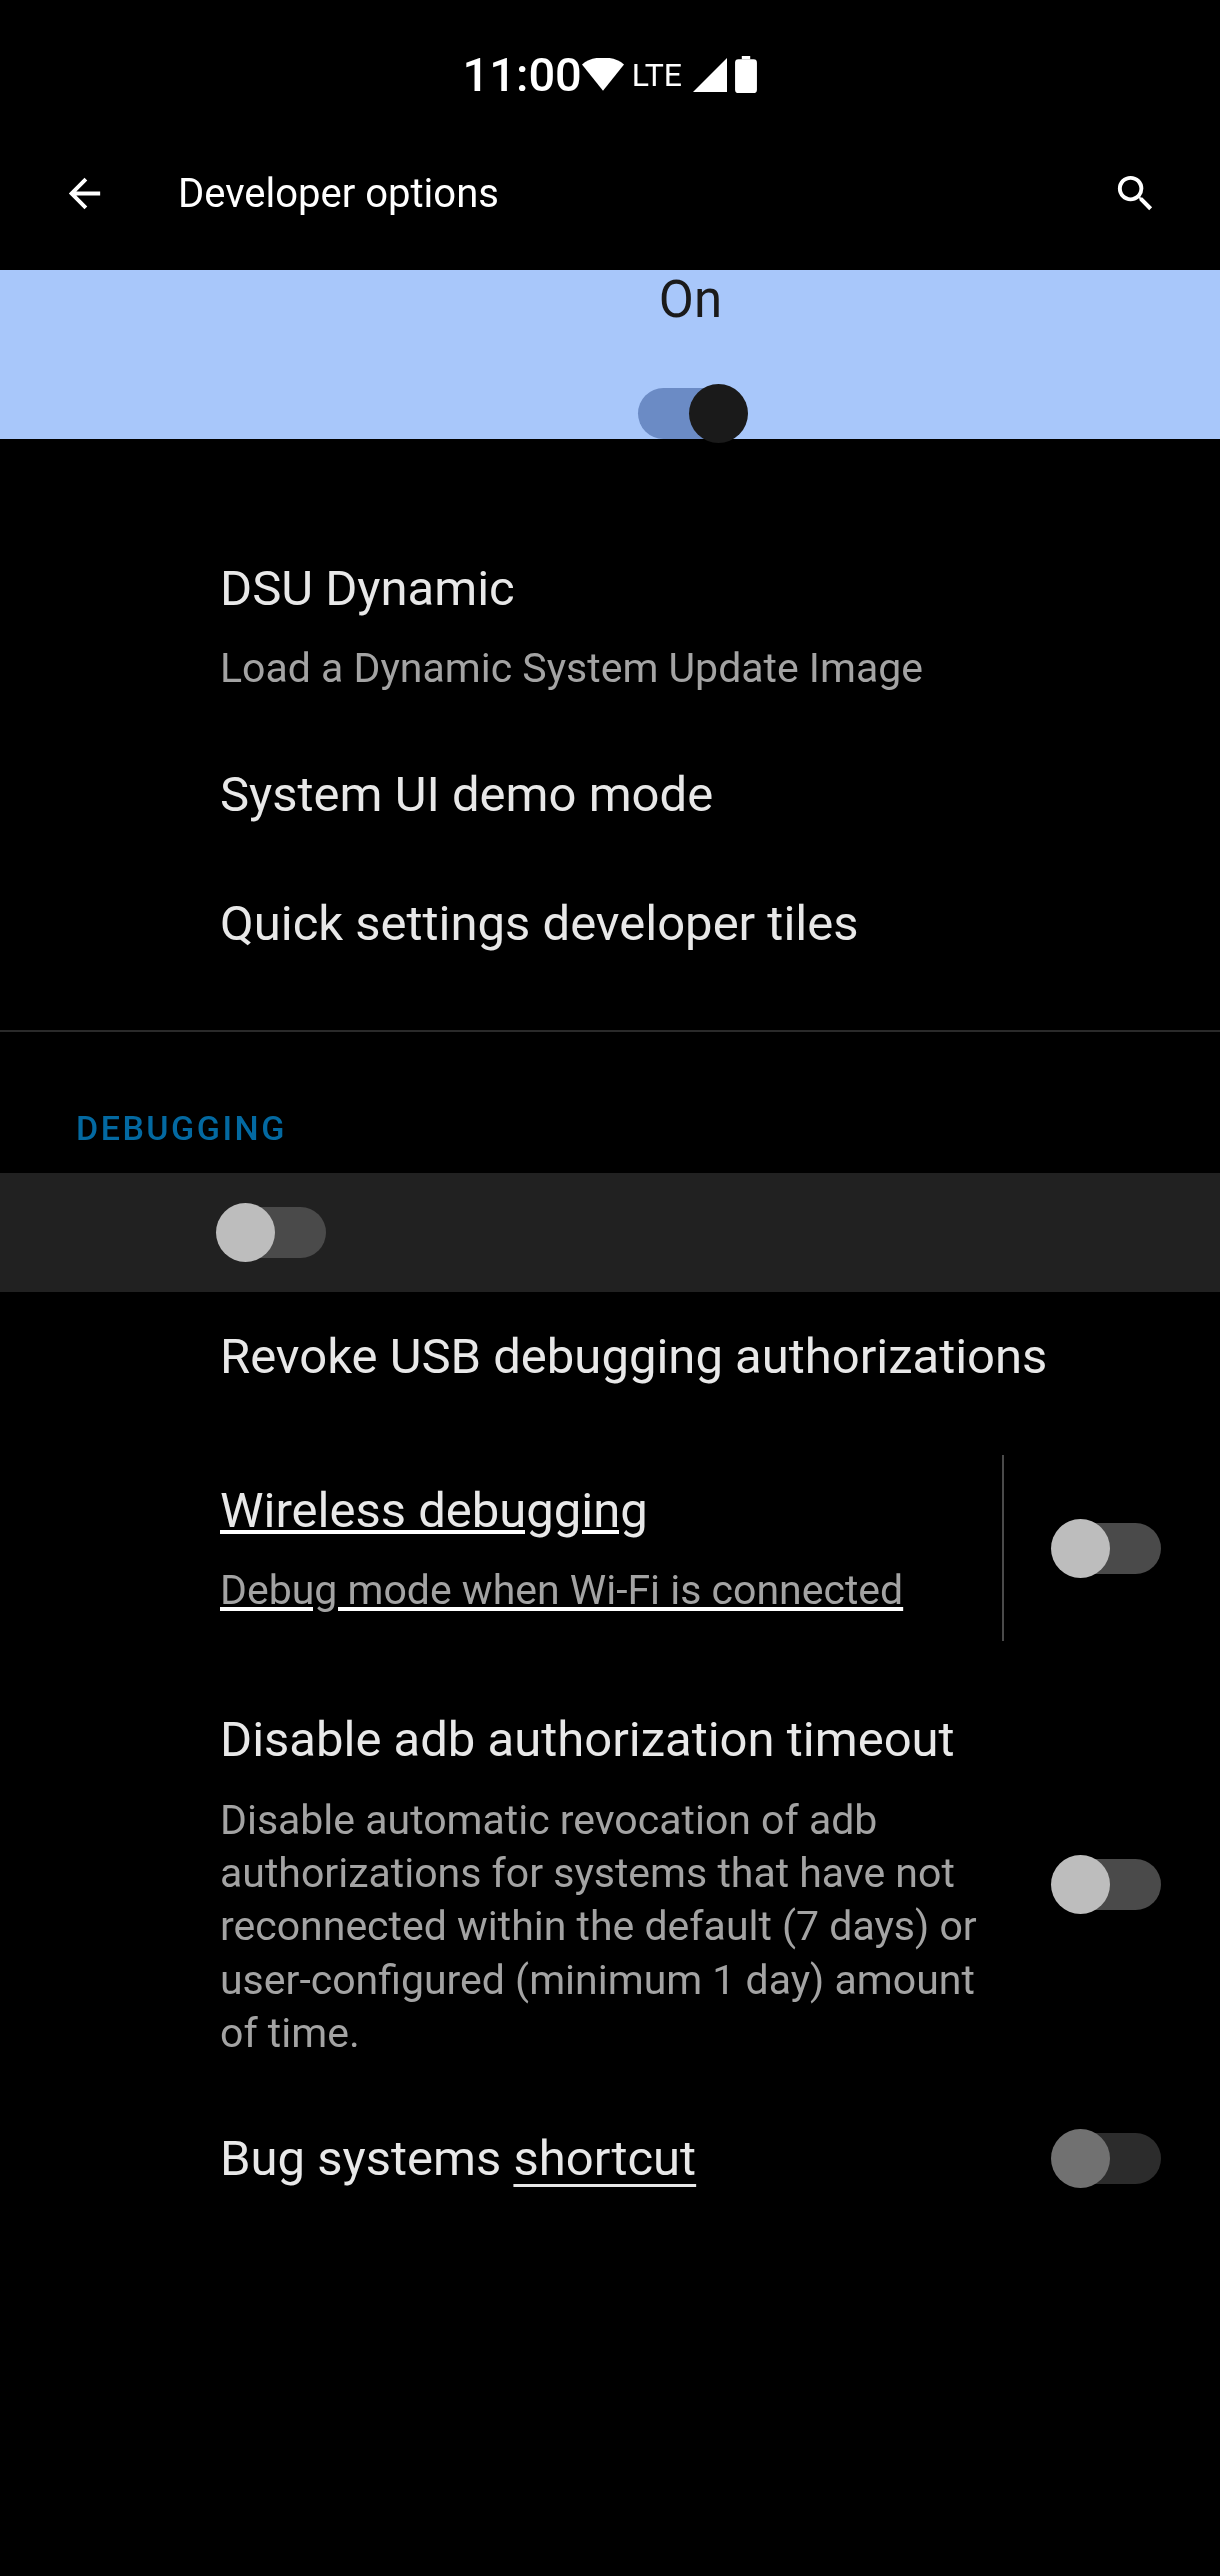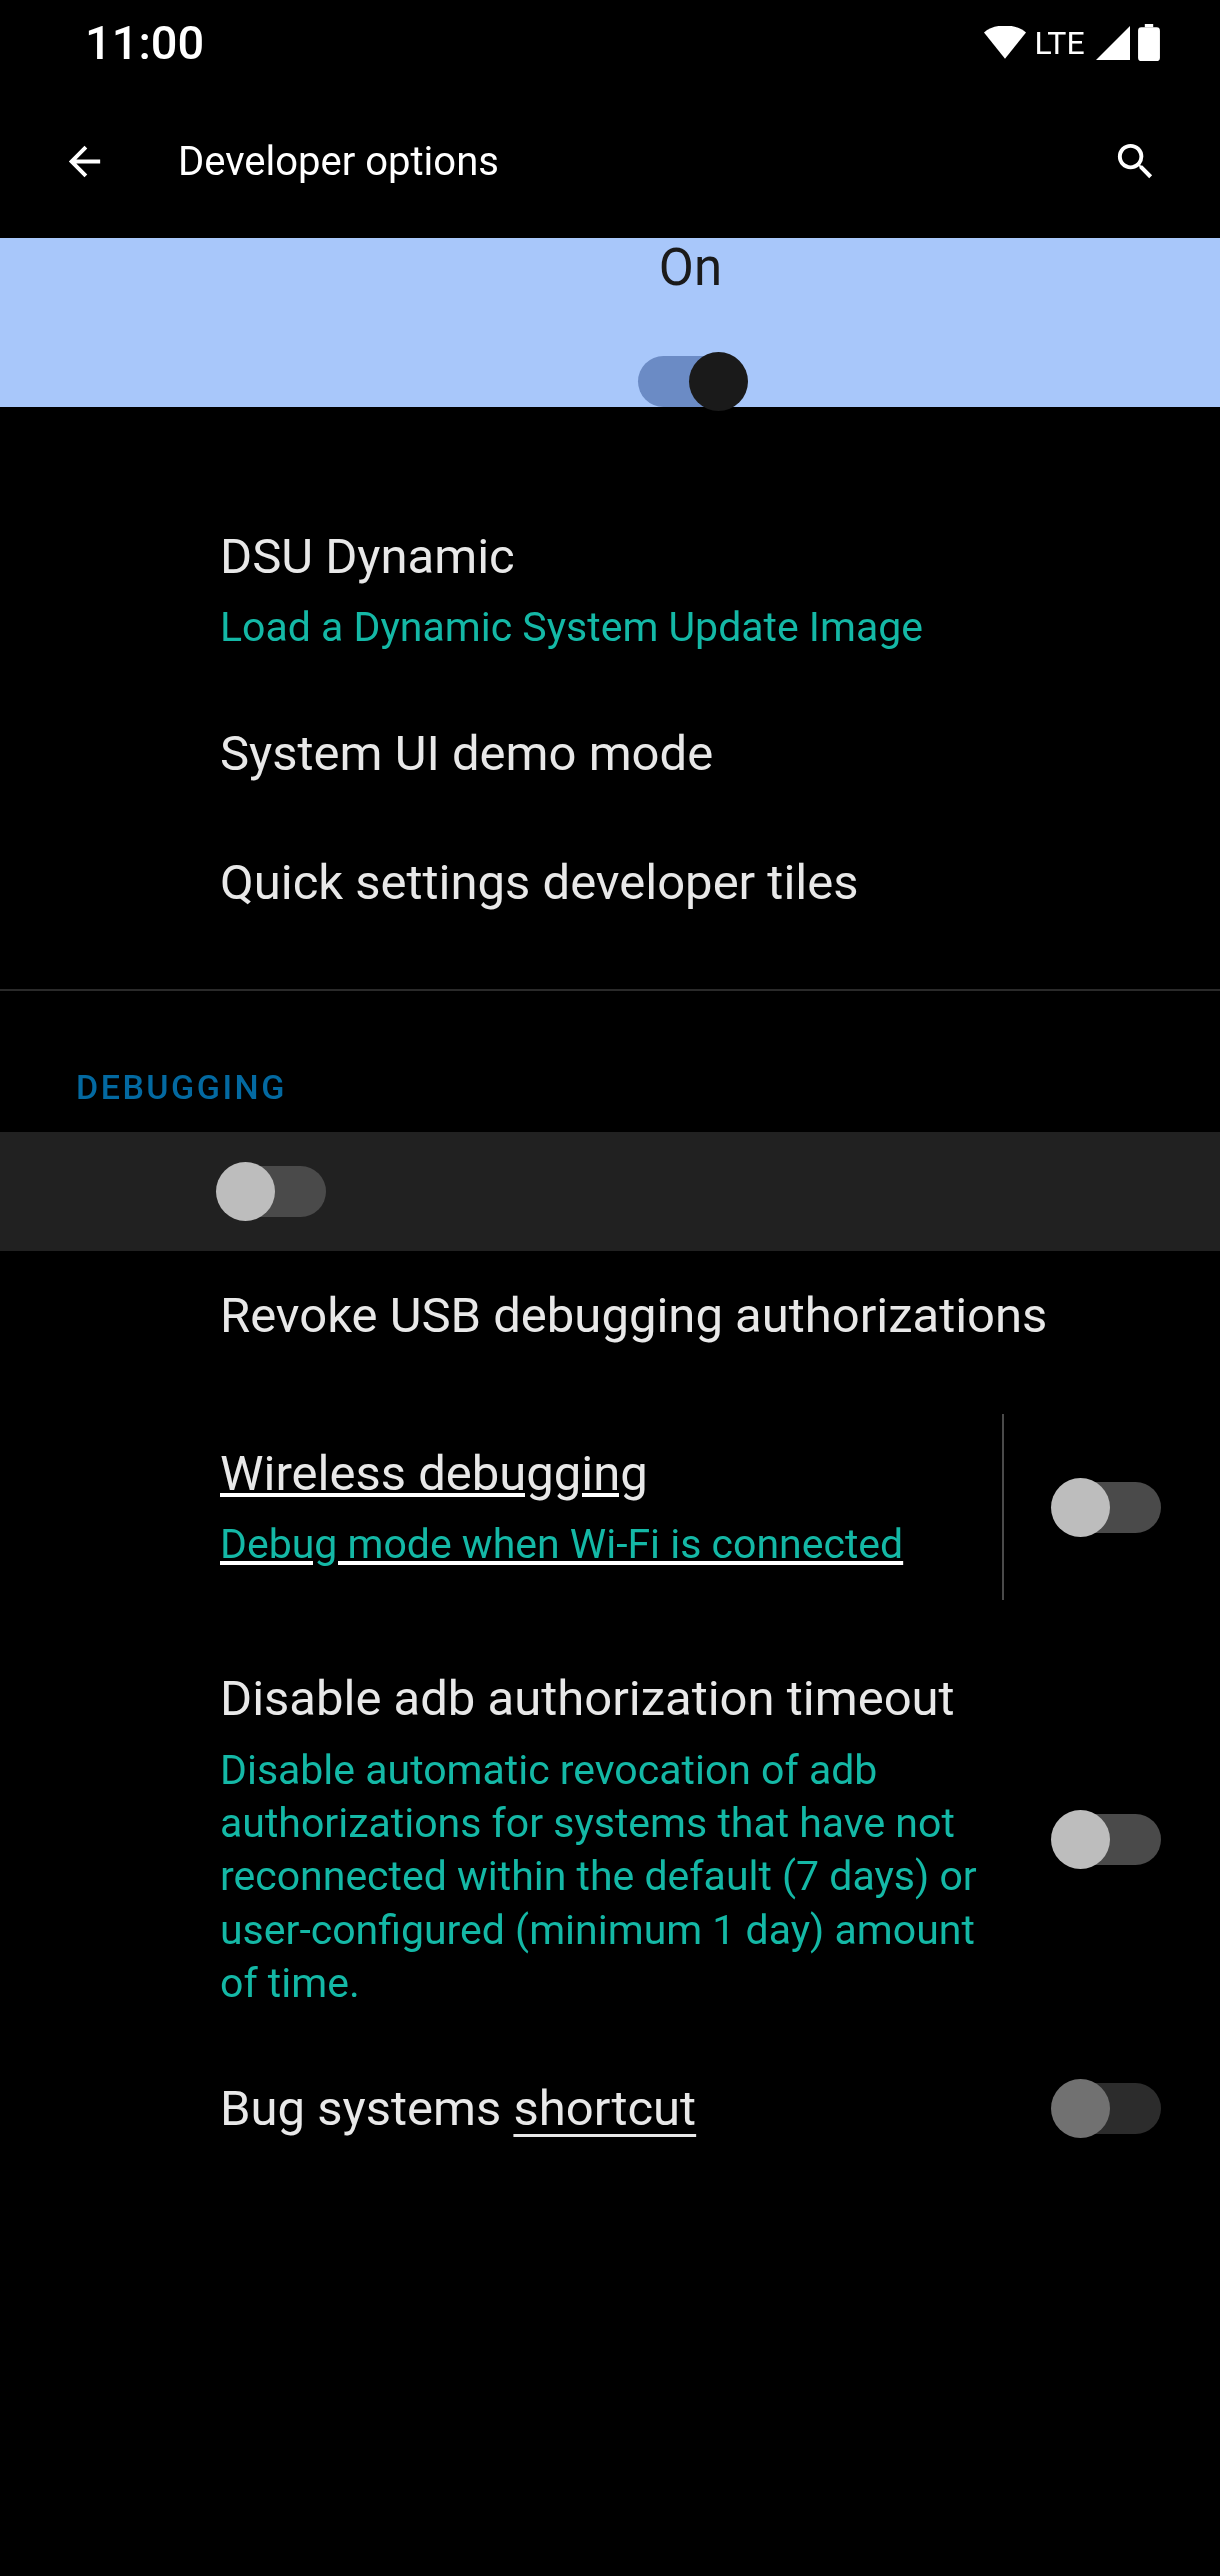--- a/index.html
+++ b/index.html
@@ -11,23 +11,24 @@
       width: 1220px;
       height: 2576px;
       background: #000;
       font-family: Roboto, 'Segoe UI', Arial, sans-serif;
       color: #fff;
       overflow: hidden;
     }
     .status-bar {
       height: 85px;
       display: flex;
-      justify-content: space-between;
-      align-items: center;
-      padding: 0 60px 0 85px;
+      justify-content: center;
+      align-items: center;
+      padding: 0 85px 0 85px;
+      margin-top: 32px;
     }
     .status-time {
       font-size: 47px;
       font-weight: 500;
       color: #fff;
     }
     .status-icons {
       display: flex;
       align-items: center;
       gap: 8px;
@@ -125,22 +126,22 @@
       padding-right: 34px;
     }
     .setting-title {
       font-size: 49px;
       font-weight: 400;
       color: #e8e8e8;
       line-height: 1.25;
     }
     .setting-subtitle {
       font-size: 41px;
-      color: #14b8a6;
-      margin-top: 14px;
+      color: #a3a3a3;
+      margin-top: 23px;
       line-height: 1.3;
     }
     .section-divider {
       height: 1.7px;
       background: #2a2a2a;
       margin-top: 42px;
     }
     .section-header {
       font-size: 34px;
       font-weight: 500;

